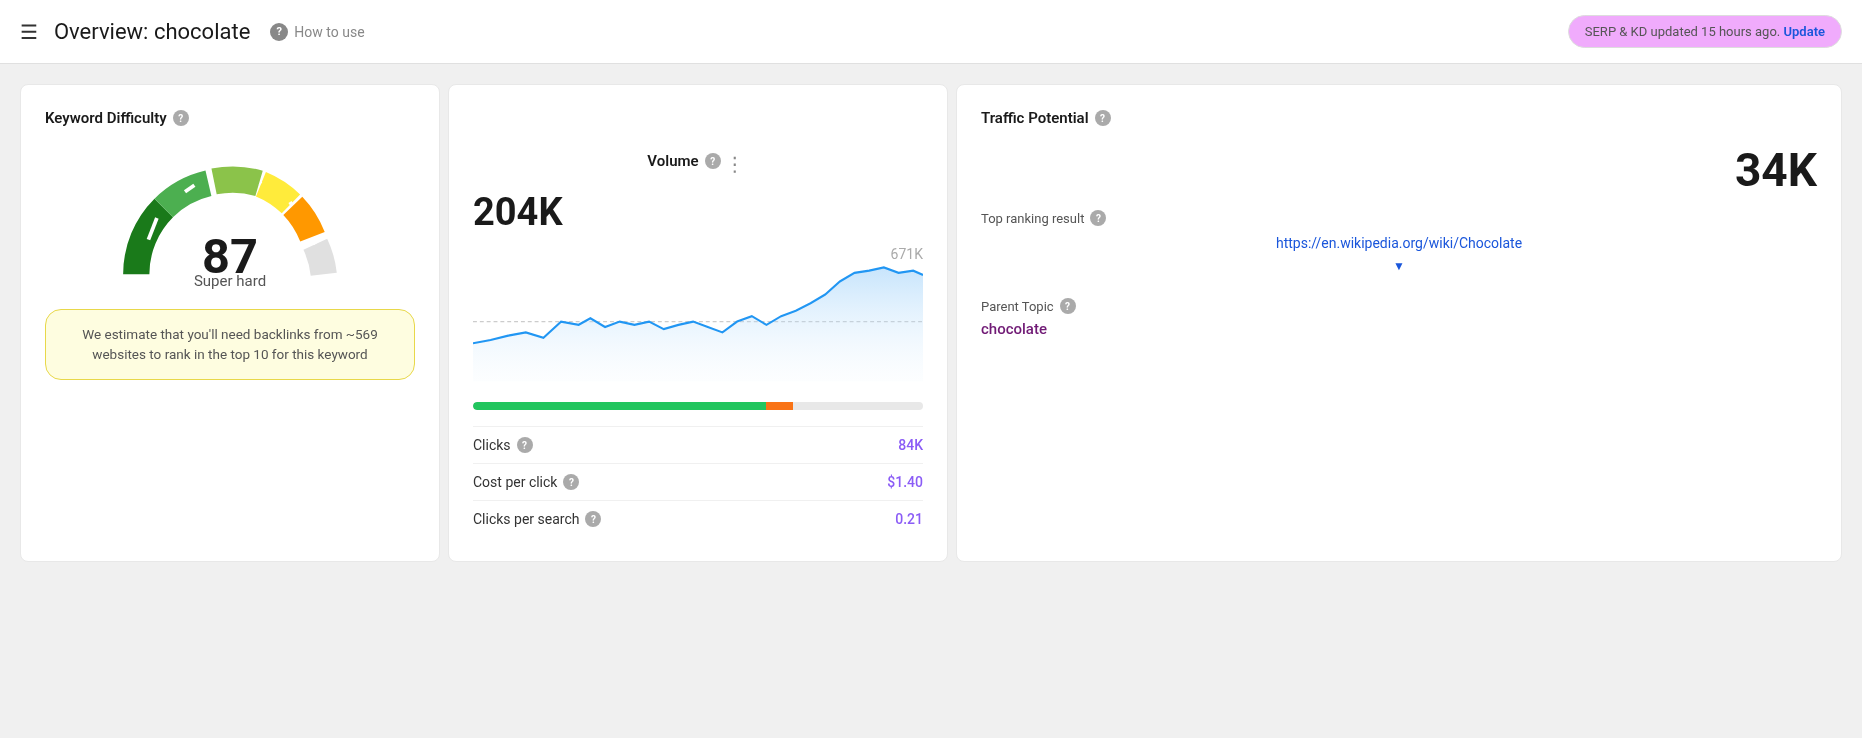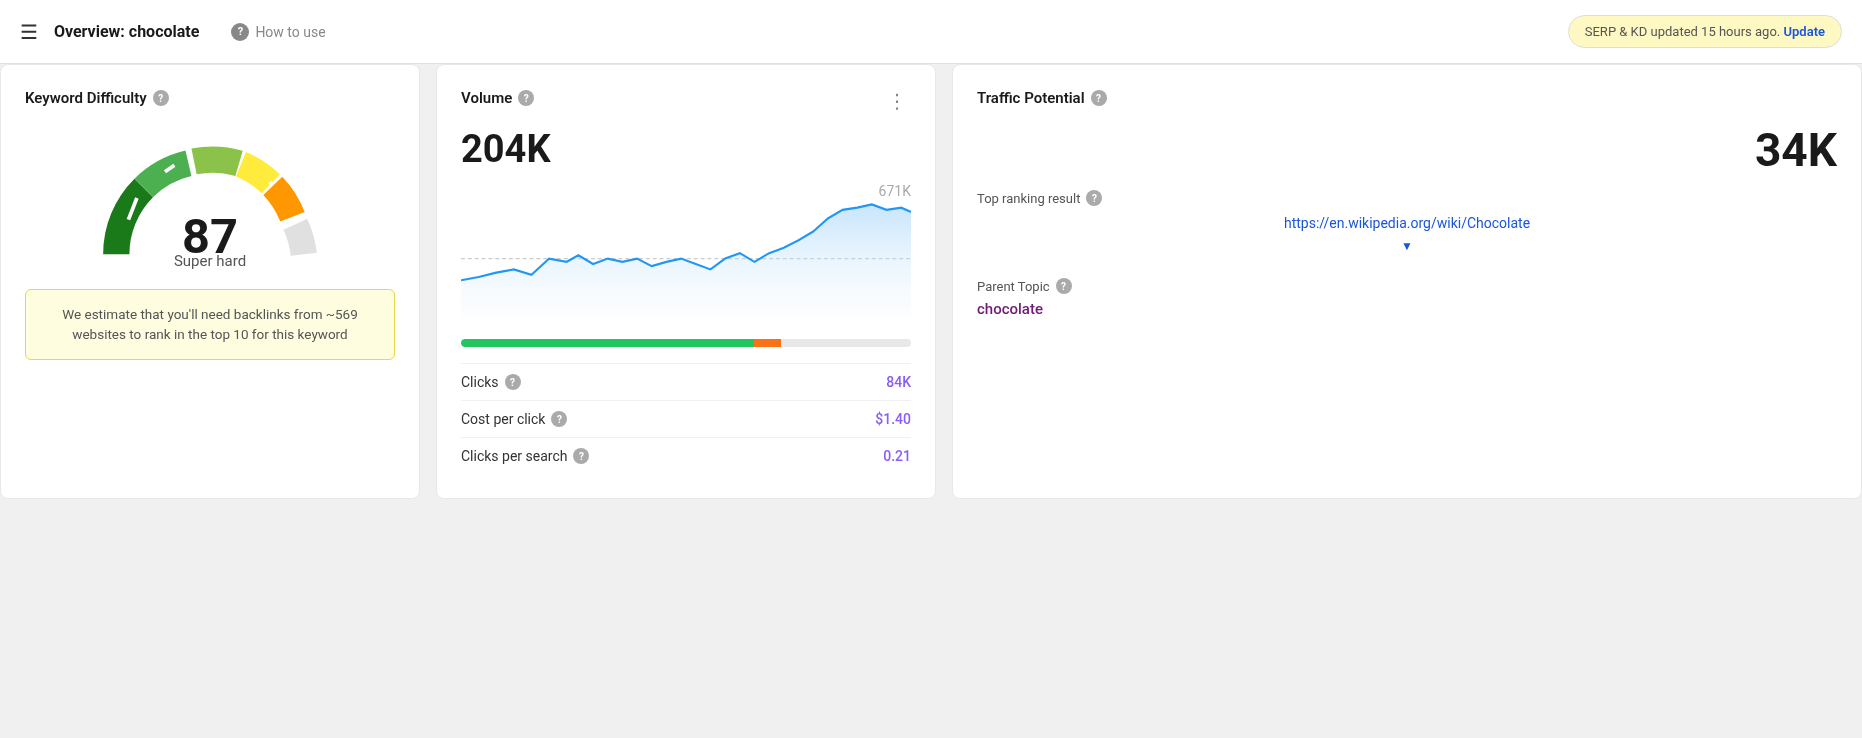--- a/index.html
+++ b/index.html
@@ -19,24 +19,24 @@
       background: #fff;
       border-bottom: 1px solid #e0e0e0;
     }
     .hamburger {
       font-size: 20px;
       margin-right: 16px;
       cursor: pointer;
       color: #333;
     }
     .header-title {
-      font-size: 16px;
-      font-weight: 700;
+      font-size: 22px;
+      font-weight: 400;
       color: #1a1a1a;
-      margin-right: 24px;
+      margin-right: 12px;
     }
     .help-btn {
       display: flex;
       align-items: center;
       gap: 6px;
       color: #888;
       font-size: 14px;
       cursor: pointer;
       padding: 4px 8px;
       border-radius: 4px;
@@ -50,38 +50,39 @@
       font-size: 11px;
       display: flex;
       align-items: center;
       justify-content: center;
       font-weight: bold;
     }
     .header-right {
       margin-left: auto;
     }
     .update-notice {
-      background: #fef9c3;
+      background: #f0abfc;
       border: 1px solid #ddd;
       border-radius: 20px;
       padding: 8px 16px;
       font-size: 13px;
       color: #555;
     }
     .update-notice .update-link {
       color: #1a56db;
       font-weight: 600;
       cursor: pointer;
       text-decoration: none;
     }
 
     
     .main {
-      display: flex;
-      gap: 16px;
+      padding: 20px;
+      display: flex;
+      gap: 8px;
     }
 
     
     .card {
       background: #fff;
       border-radius: 8px;
       padding: 24px;
       border: 1px solid #e8e8e8;
     }
     .card-kd {
@@ -136,35 +137,36 @@
       dominant-baseline: middle;
     }
     .gauge-label {
       font-size: 16px;
       color: #555;
       text-anchor: middle;
     }
     .kd-note {
       background: #fefde0;
       border: 1.5px solid #e8d84a;
-      border-radius: 6px;
+      border-radius: 16px;
       padding: 14px 16px;
       font-size: 13.5px;
       color: #555;
       text-align: center;
       line-height: 1.5;
       margin-top: 8px;
     }
 
     
     .volume-header {
       display: flex;
       align-items: flex-start;
-      justify-content: space-between;
+      justify-content: center;
       margin-bottom: 4px;
+      margin-top: 43px;
     }
     .volume-value {
       font-size: 38px;
       font-weight: 700;
       color: #1a1a1a;
     }
     .more-icon {
       color: #888;
       font-size: 20px;
       cursor: pointer;

